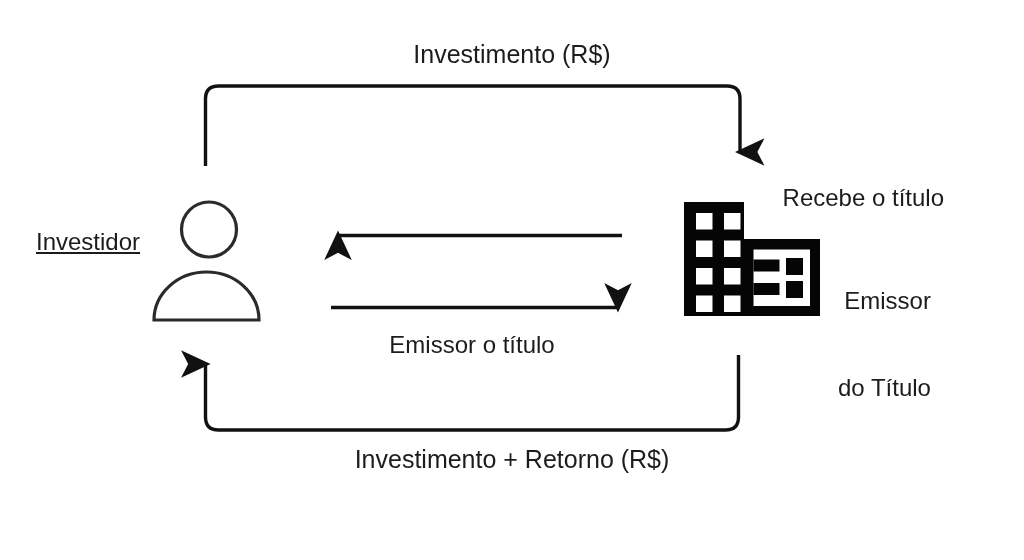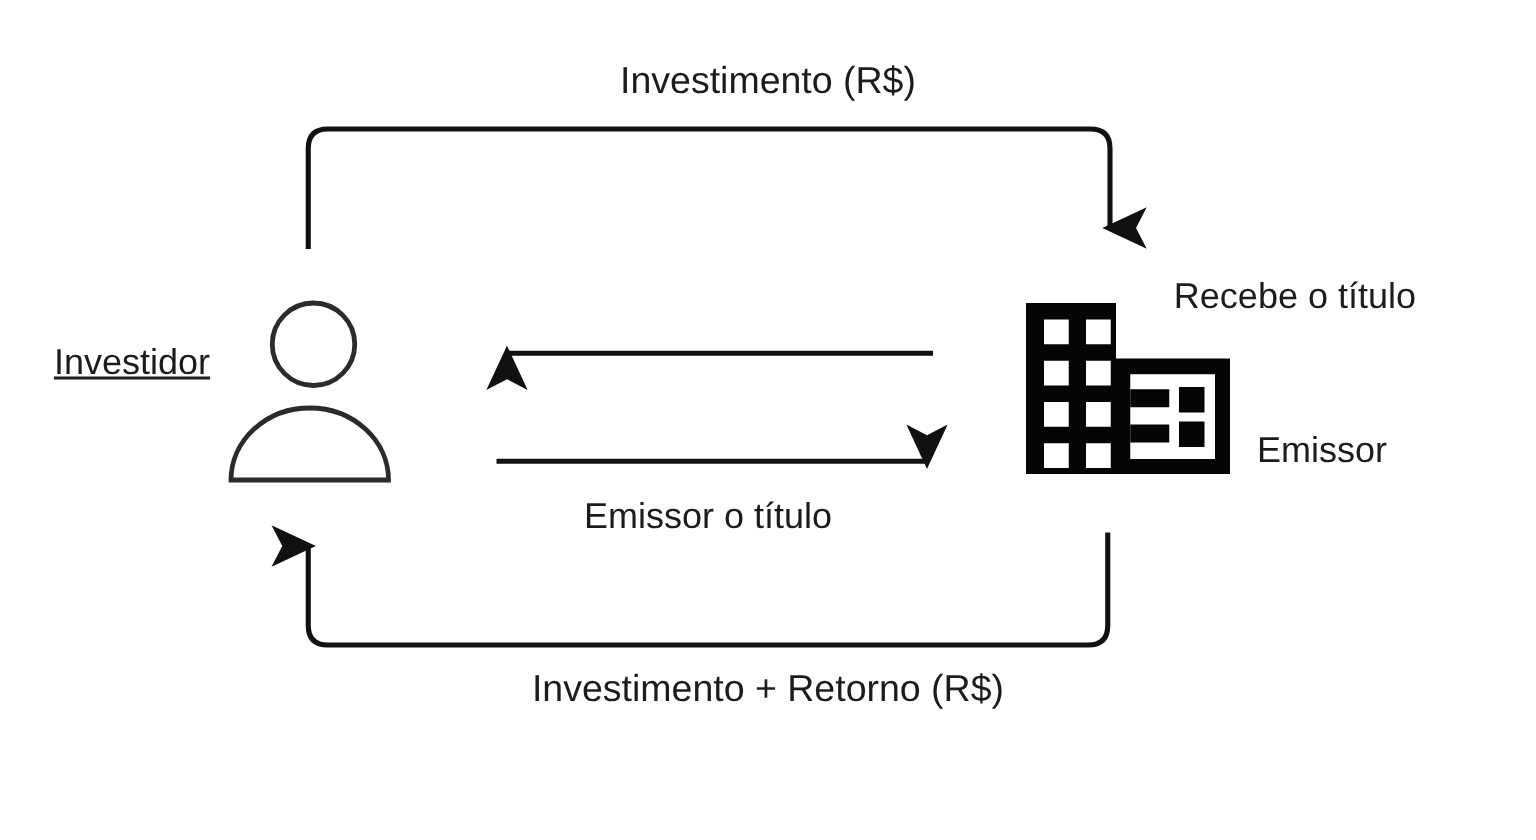--- a/index.html
+++ b/index.html
@@ -146,15 +146,16 @@
   <div class="lbl lbl-mid-top">Recebe o título</div>
 
   <div class="lbl lbl-mid-bottom">Emissor o título</div>
 
   <div class="lbl lbl-bottom">Investimento + Retorno (R$)</div>
 
   <div class="lbl lbl-investidor">Investidor</div>
 
   <div class="lbl lbl-emissor">
     <div>Emissor</div>
+    <div>do Título</div>
   </div>
 
 </div>
 
 </body></html>

